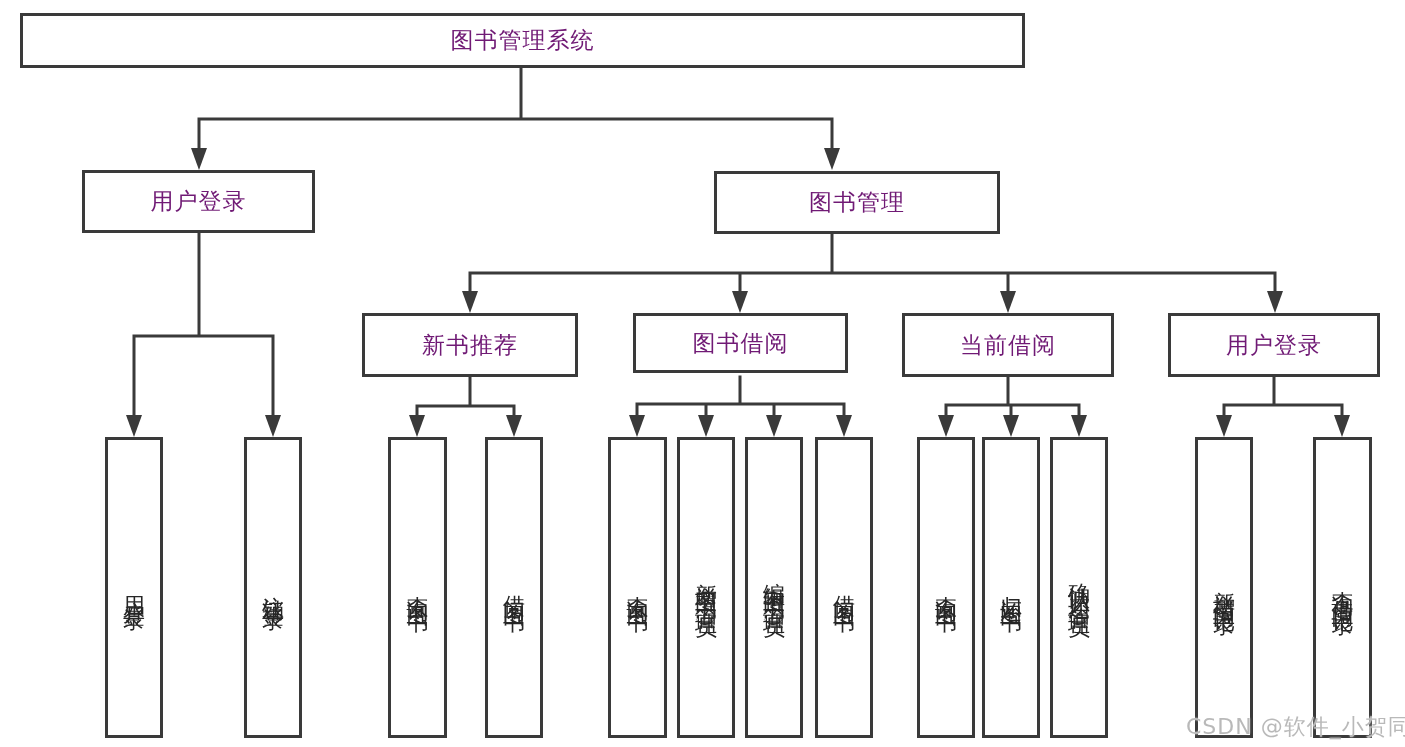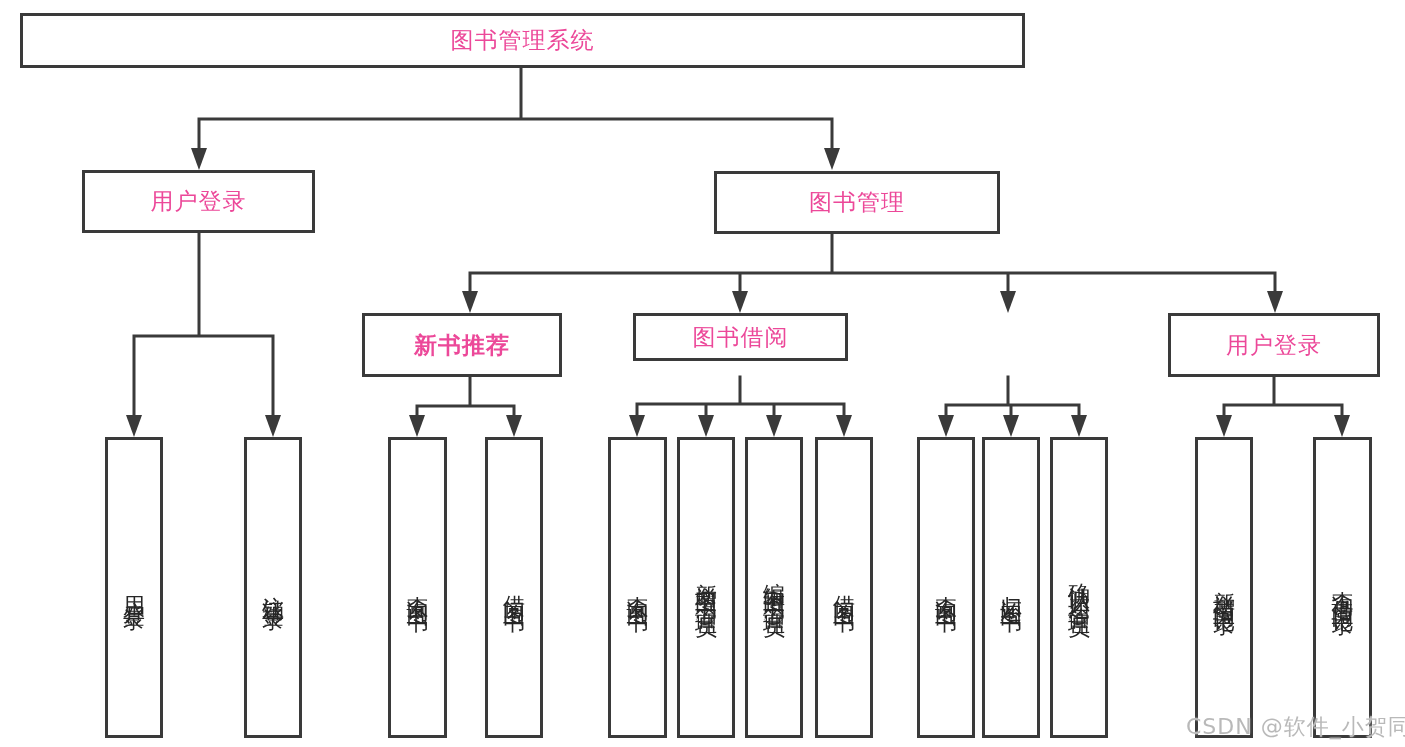--- a/index.html
+++ b/index.html
@@ -23,21 +23,21 @@
   }
   .node {
     position: absolute;
     box-sizing: border-box;
     border: 3px solid #3a3a3a;
     background: #ffffff;
     display: flex;
     align-items: center;
     justify-content: center;
     font-size: 23px;
-    color: #ec4899;
+    color: #701a75;
     letter-spacing: 1px;
     white-space: nowrap;
     z-index: 2;
   }
   .leaf {
     position: absolute;
     box-sizing: border-box;
     border: 3px solid #3a3a3a;
     background: #ffffff;
     display: flex;
@@ -100,22 +100,23 @@
       <polygon points="1216,415 1232,415 1224,437"></polygon>
       <polygon points="1334,415 1350,415 1342,437"></polygon>
     </g>
   </svg>
 
   <div class="node" style="left:20px; top:13px; width:1005px; height:55px;">图书管理系统</div>
 
   <div class="node" style="left:82px; top:170px; width:233px; height:63px;">用户登录</div>
   <div class="node" style="left:714px; top:171px; width:286px; height:63px;">图书管理</div>
 
-  <div class="node" style="left:362px; top:313px; width:200px; height:64px;font-weight:bold;">新书推荐</div>
-  <div class="node" style="left:633px; top:313px; width:215px; height:48px;">图书借阅</div>
+  <div class="node" style="left:362px; top:313px; width:216px; height:64px;">新书推荐</div>
+  <div class="node" style="left:633px; top:313px; width:215px; height:60px;">图书借阅</div>
+  <div class="node" style="left:902px; top:313px; width:212px; height:64px;">当前借阅</div>
   <div class="node" style="left:1168px; top:313px; width:212px; height:64px;">用户登录</div>
 
   <div class="leaf" style="left:105px; width:58px;">用户登录</div>
   <div class="leaf" style="left:244px; width:58px;">注销登录</div>
 
   <div class="leaf" style="left:388px; width:59px;">查询图书</div>
   <div class="leaf" style="left:485px; width:58px;">借阅图书</div>
 
   <div class="leaf" style="left:608px; width:59px;">查询图书</div>
   <div class="leaf" style="left:677px; width:58px;">新增图书（管理员）</div>

